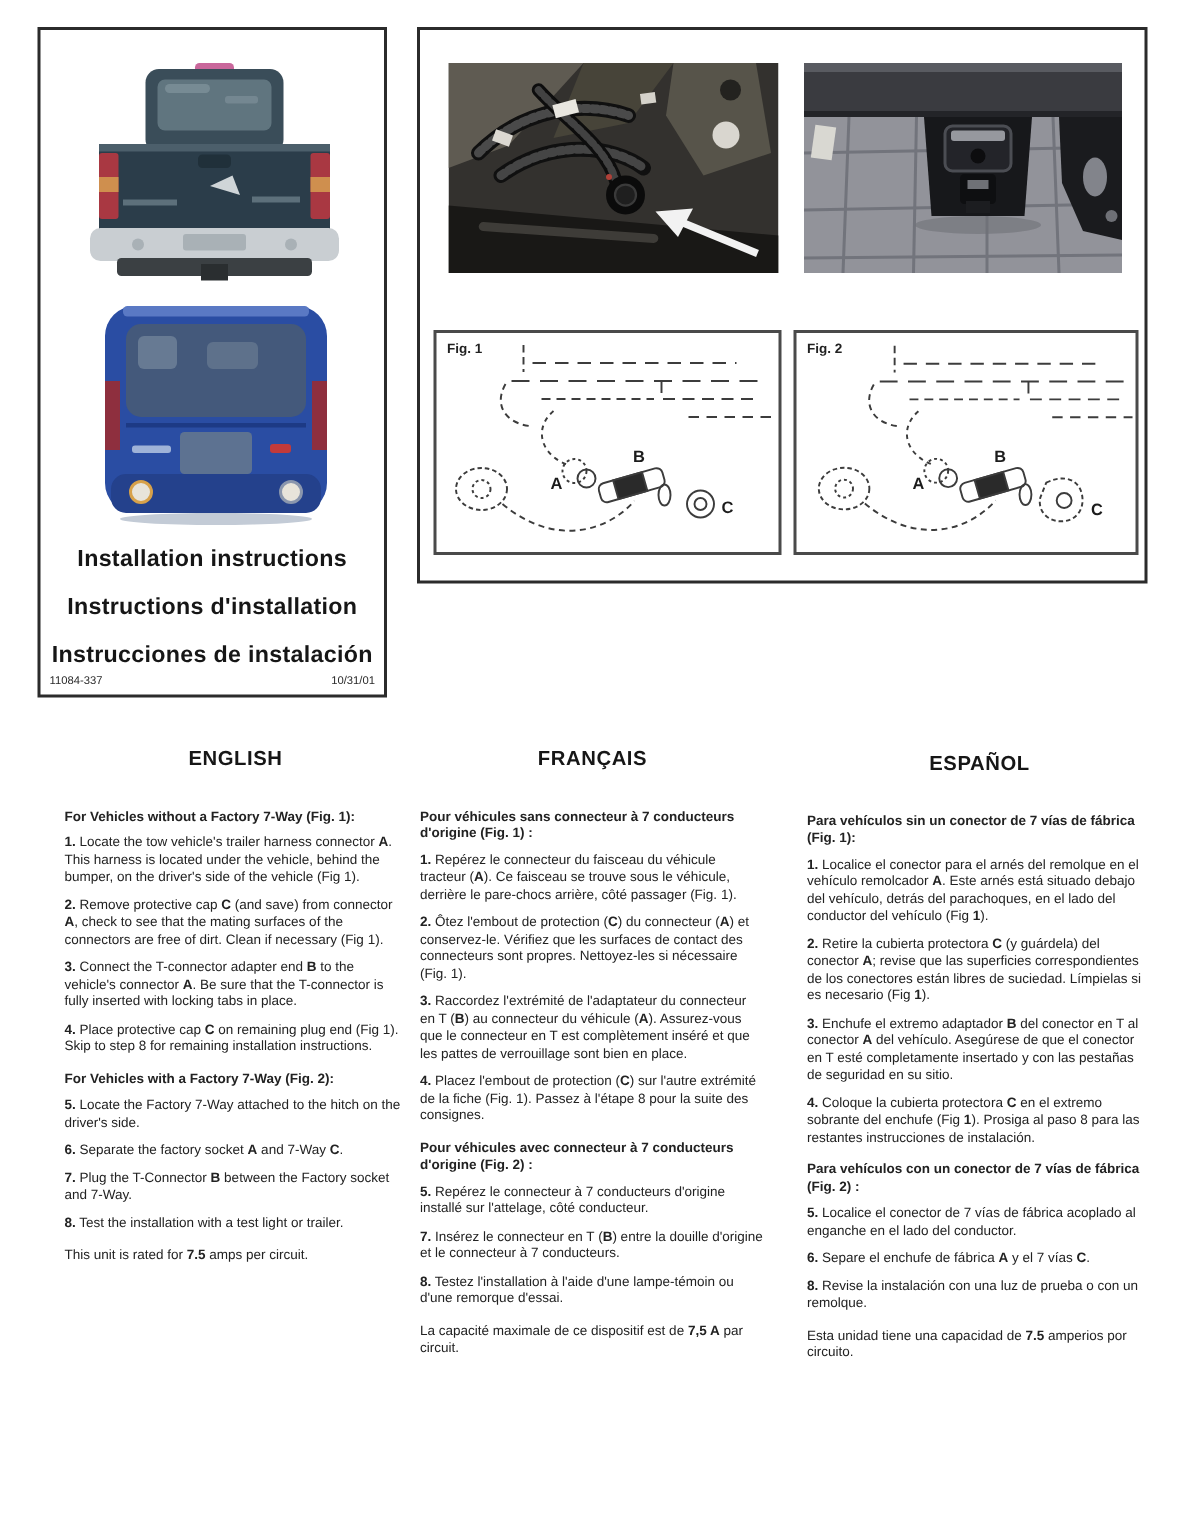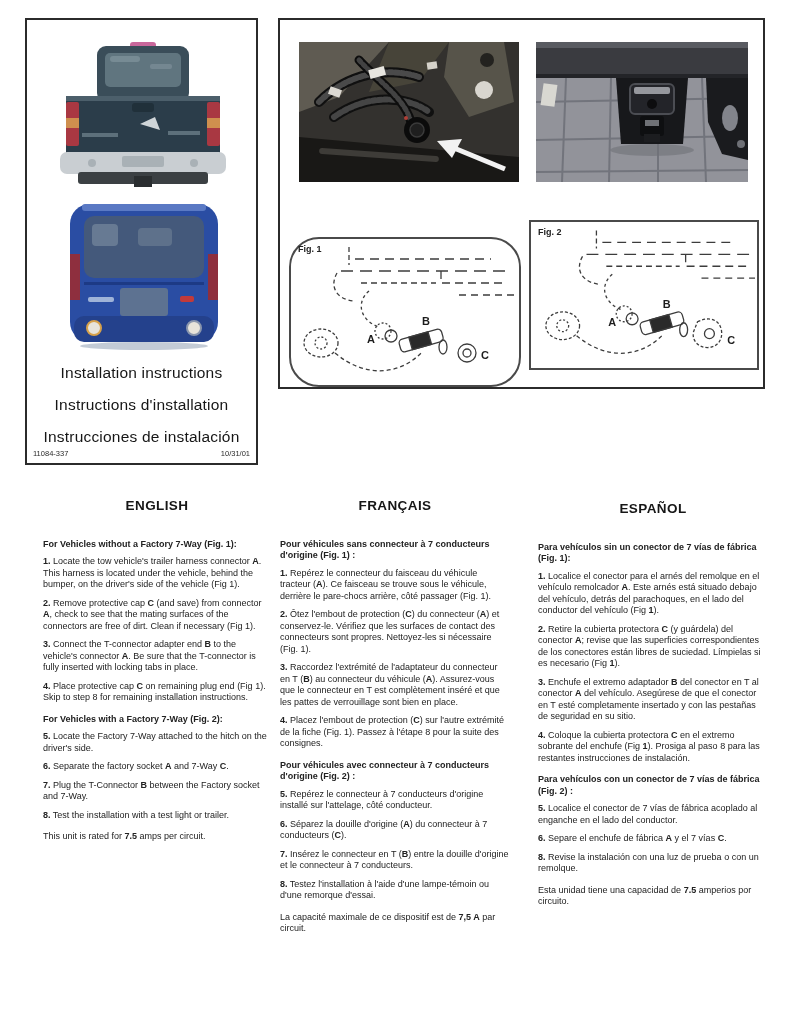--- a/index.html
+++ b/index.html
@@ -3,21 +3,21 @@
 <meta charset="utf-8">
 <style>
   html,body{margin:0;padding:0;background:#e8e8e8;}
   .page{position:relative;width:792px;height:1024px;background:#ffffff;margin:0 auto;
         font-family:"Liberation Sans",sans-serif;color:#1c1c1c;overflow:hidden;}
   .box{position:absolute;background:#fff;border:2px solid #2b2b2b;box-sizing:border-box;}
   #title-box{left:25px;top:18px;width:233px;height:447px;}
   #photos-box{left:278px;top:18px;width:487px;height:371px;}
   .photo{position:absolute;}
   .photo svg{display:block;}
-  .title-line{position:absolute;left:0;width:100%;text-align:center;font-weight:normal;
+  .title-line{position:absolute;left:0;width:100%;text-align:center;font-weight:bold;
               font-size:15.5px;letter-spacing:.2px;color:#161616;}
   .stamp{position:absolute;bottom:5px;font-size:7.5px;color:#2a2a2a;}
   .figbox{position:absolute;background:#fff;border:2px solid #4a4a4a;box-sizing:border-box;}
   .figlabel{position:absolute;top:5px;left:7px;font-size:9px;font-weight:bold;color:#222;}
   .col{position:absolute;top:500px;font-size:9px;line-height:11.5px;color:#222;}
   .col h2{font-size:13.5px;font-weight:bold;text-align:center;margin:0 0 27px 0;
           letter-spacing:.4px;color:#161616;}
   .col p{margin:0 0 7px 0;}
   .col p.h{font-weight:bold;margin:10px 0 6px 0;}
   .col p.footer{margin-top:10px;}
@@ -144,21 +144,21 @@
         <circle cx="116" cy="62" r="5" fill="#0d0d0f"></circle>
         <rect x="104" y="74" width="24" height="20" rx="3" fill="#0e0f11"></rect>
         <rect x="109" y="78" width="14" height="6" fill="#6f7176"></rect>
         <rect x="108" y="92" width="16" height="8" fill="#1c1d20"></rect>
         <polygon points="170,36 212,36 212,118 186,112 172,80" fill="#1a1b1e"></polygon>
         <ellipse cx="194" cy="76" rx="8" ry="13" fill="#82848b"></ellipse>
         <circle cx="205" cy="102" r="4" fill="#6e7076"></circle>
       </svg>
     </div>
 
-    <div class="figbox" style="left:9px;top:217px;width:232px;height:150px;border-radius:30px;">
+    <div class="figbox" style="left:9px;top:200px;width:232px;height:150px;">
       <span class="figlabel">Fig. 1</span>
       <svg class="figart" width="228" height="146" viewBox="0 0 228 146">
         <g stroke="#3c3c3c" fill="none" stroke-width="1.3">
           <line x1="58" y1="8" x2="58" y2="26" stroke-dasharray="5 3"></line>
           <line x1="64" y1="20" x2="200" y2="20" stroke-dasharray="9 6"></line>
           <line x1="50" y1="32" x2="216" y2="32" stroke-dasharray="12 7"></line>
           <path d="M150 32 v12 h66" stroke-dasharray="8 5"></path>
           <line x1="70" y1="44" x2="145" y2="44" stroke-dasharray="6 4"></line>
           <line x1="168" y1="56" x2="224" y2="56" stroke-dasharray="7 5"></line>
           <path d="M46 34 C 38 48, 46 60, 62 62" stroke-dasharray="4 3"></path>
@@ -235,21 +235,20 @@
 
   <div class="col" id="col-fr">
     <h2>FRANÇAIS</h2>
     <p class="h">Pour véhicules sans connecteur à 7 conducteurs d'origine (Fig. 1) :</p>
     <p><b>1.</b> Repérez le connecteur du faisceau du véhicule tracteur (<b>A</b>). Ce faisceau se trouve sous le véhicule, derrière le pare-chocs arrière, côté passager (Fig. 1).</p>
     <p><b>2.</b> Ôtez l'embout de protection (<b>C</b>) du connecteur (<b>A</b>) et conservez-le. Vérifiez que les surfaces de contact des connecteurs sont propres. Nettoyez-les si nécessaire (Fig. 1).</p>
     <p><b>3.</b> Raccordez l'extrémité de l'adaptateur du connecteur en T (<b>B</b>) au connecteur du véhicule (<b>A</b>). Assurez-vous que le connecteur en T est complètement inséré et que les pattes de verrouillage sont bien en place.</p>
     <p><b>4.</b> Placez l'embout de protection (<b>C</b>) sur l'autre extrémité de la fiche (Fig. 1). Passez à l'étape 8 pour la suite des consignes.</p>
     <p class="h">Pour véhicules avec connecteur à 7 conducteurs d'origine (Fig. 2) :</p>
     <p><b>5.</b> Repérez le connecteur à 7 conducteurs d'origine installé sur l'attelage, côté conducteur.</p>
-    <p><b>6.</b> Séparez la douille d'origine (<b>A</b>) du connecteur à 7 conducteurs (<b>C</b>).</p>
     <p><b>7.</b> Insérez le connecteur en T (<b>B</b>) entre la douille d'origine et le connecteur à 7 conducteurs.</p>
     <p><b>8.</b> Testez l'installation à l'aide d'une lampe-témoin ou d'une remorque d'essai.</p>
     <p class="footer">La capacité maximale de ce dispositif est de <b>7,5 A</b> par circuit.</p>
   </div>
 
   <div class="col" id="col-es">
     <h2>ESPAÑOL</h2>
     <p class="h">Para vehículos sin un conector de 7 vías de fábrica (Fig. 1):</p>
     <p><b>1.</b> Localice el conector para el arnés del remolque en el vehículo remolcador <b>A</b>. Este arnés está situado debajo del vehículo, detrás del parachoques, en el lado del conductor del vehículo (Fig <b>1</b>).</p>
     <p><b>2.</b> Retire la cubierta protectora <b>C</b> (y guárdela) del conector <b>A</b>; revise que las superficies correspondientes de los conectores están libres de suciedad. Límpielas si es necesario (Fig <b>1</b>).</p>

